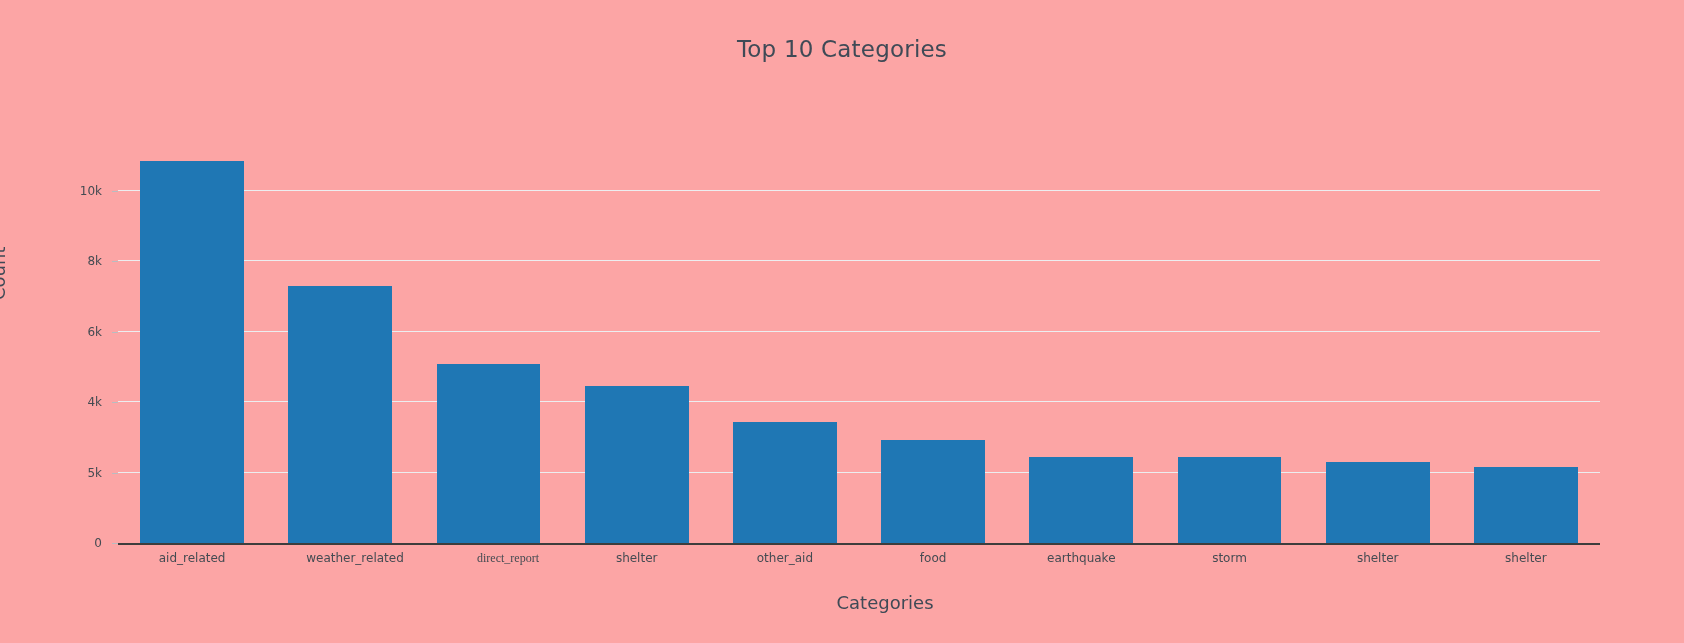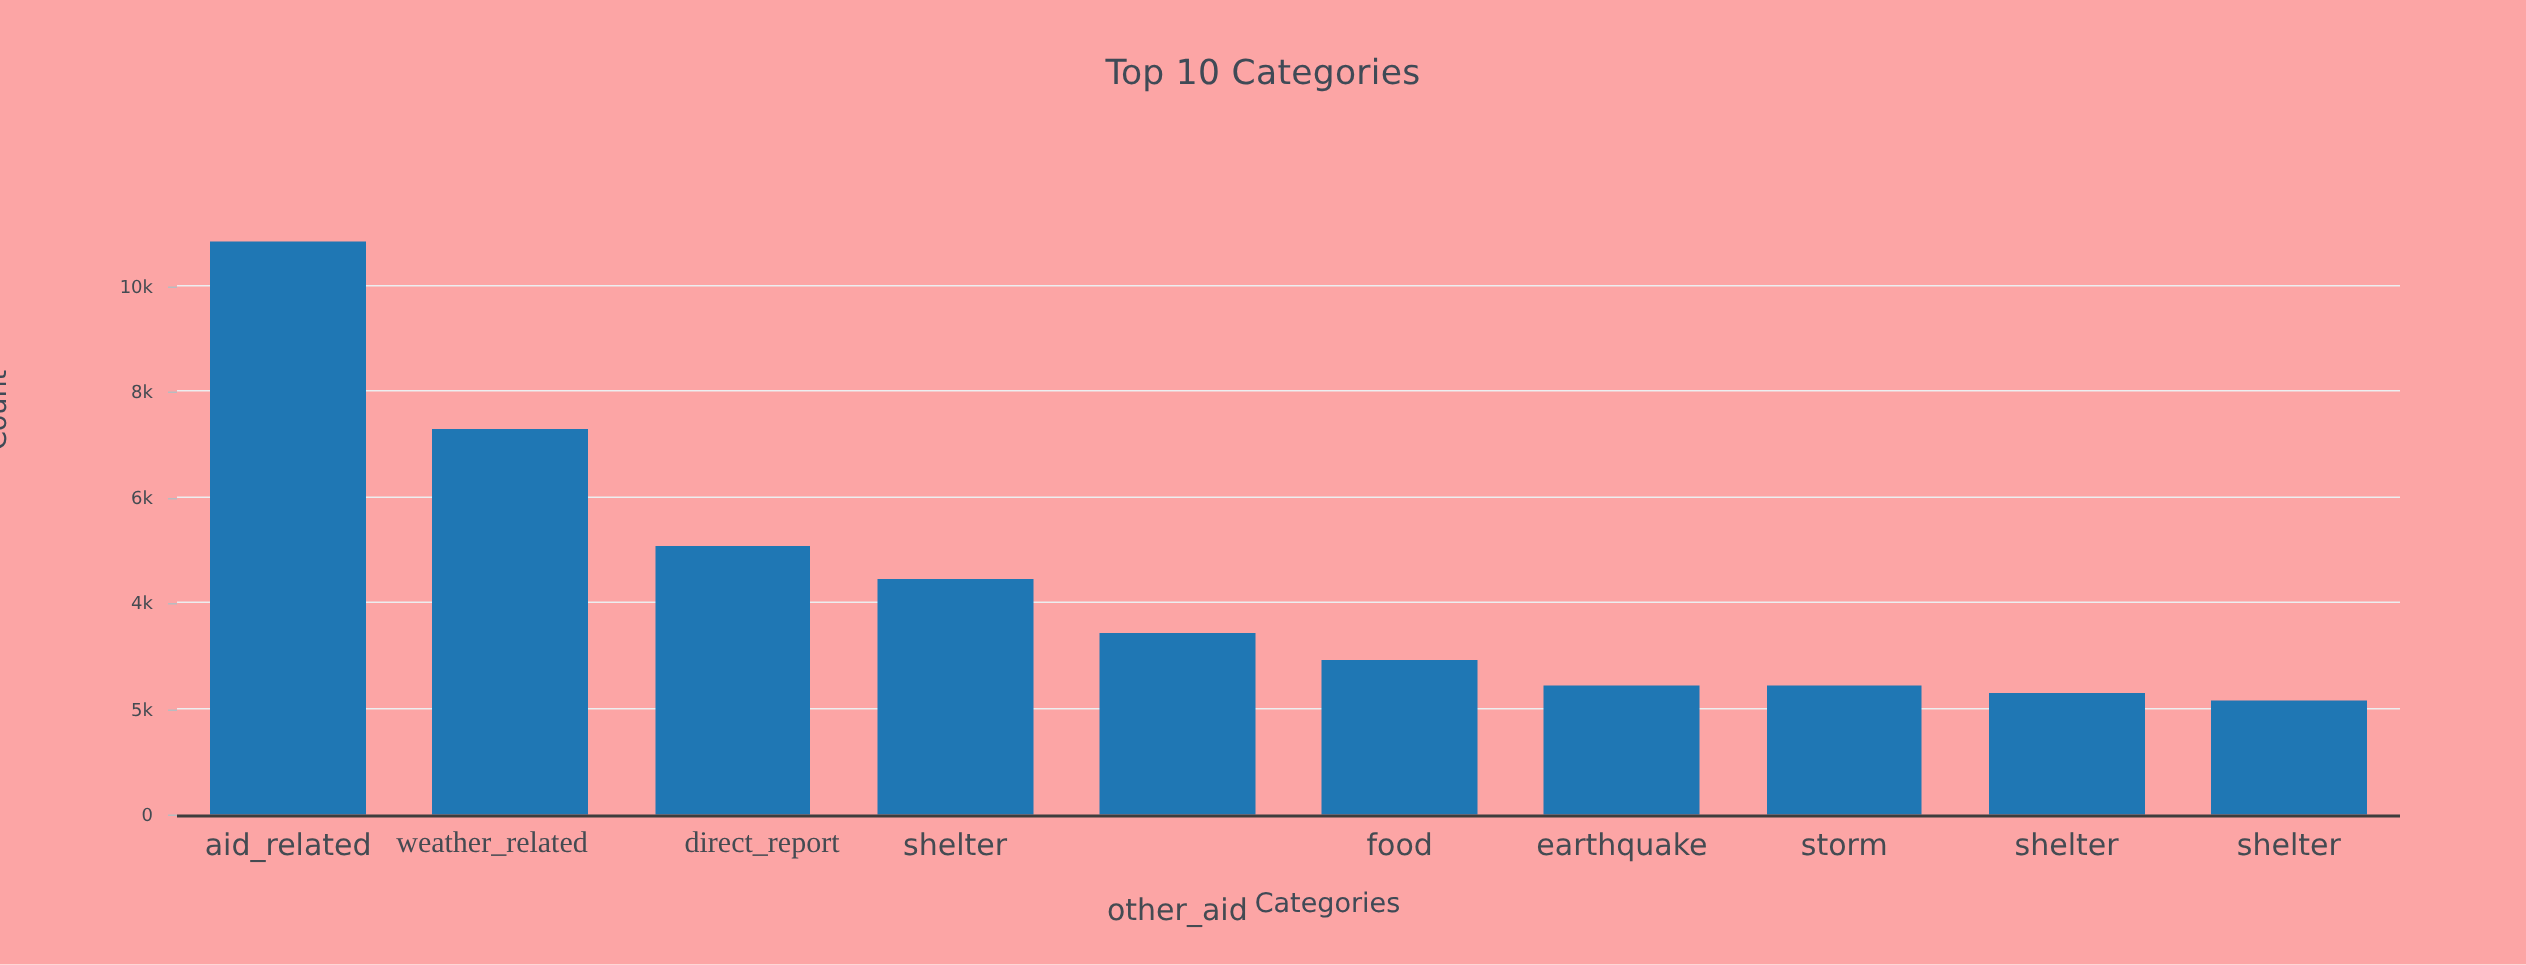--- a/index.html
+++ b/index.html
@@ -120,21 +120,21 @@
     font-size: 18px;
     color: #3f4a56;
     white-space: nowrap;
     padding-left: 43px;
   }
 
   
   .x-tick-label {
     position: absolute;
     top: 551px;
-    font-size: 20px;
+    font-size: 12px;
     color: #444b52;
     text-align: center;
     white-space: nowrap;
     transform: translateX(-50%);
   }
 </style>
 </head>
 <body>
 
 <div id="chart-root" style="background: #fca5a5;">
@@ -187,24 +187,24 @@
       <div class="y-tick-group" style="top: 191.035px;">
         <div class="y-tick-mark"></div>
         <div class="y-tick-label">10k</div>
       </div>
     </div>
 
   <div class="x-axis-line" style="background: rgb(61, 61, 61);"></div>
 
   <div id="xticks-layer">
       <div class="x-tick-label" style="left: 192.1px;">aid_related</div>
-      <div class="x-tick-label" style="left: 328px; font-family: Liberation Serif, serif;">weather_related</div>
+      <div class="x-tick-label" style="left: 355px;">weather_related</div>
       <div class="x-tick-label" style="left: 508px; font-family: Liberation Serif, serif;">direct_report</div>
       <div class="x-tick-label" style="left: 636.7px;">shelter</div>
-      <div class="x-tick-label" style="left: 784.9px; margin-top: 43px;">other_aid</div>
+      <div class="x-tick-label" style="left: 784.9px;">other_aid</div>
       <div class="x-tick-label" style="left: 933.1px;">food</div>
       <div class="x-tick-label" style="left: 1081.3px;">earthquake</div>
       <div class="x-tick-label" style="left: 1229.5px; text-align: center;">storm</div>
       <div class="x-tick-label" style="left: 1377.7px;">shelter</div>
       <div class="x-tick-label" style="left: 1525.9px;">shelter</div>
     </div>
 
   <div class="y-axis-title">Count</div>
 
   <div class="x-axis-title">Categories</div>

